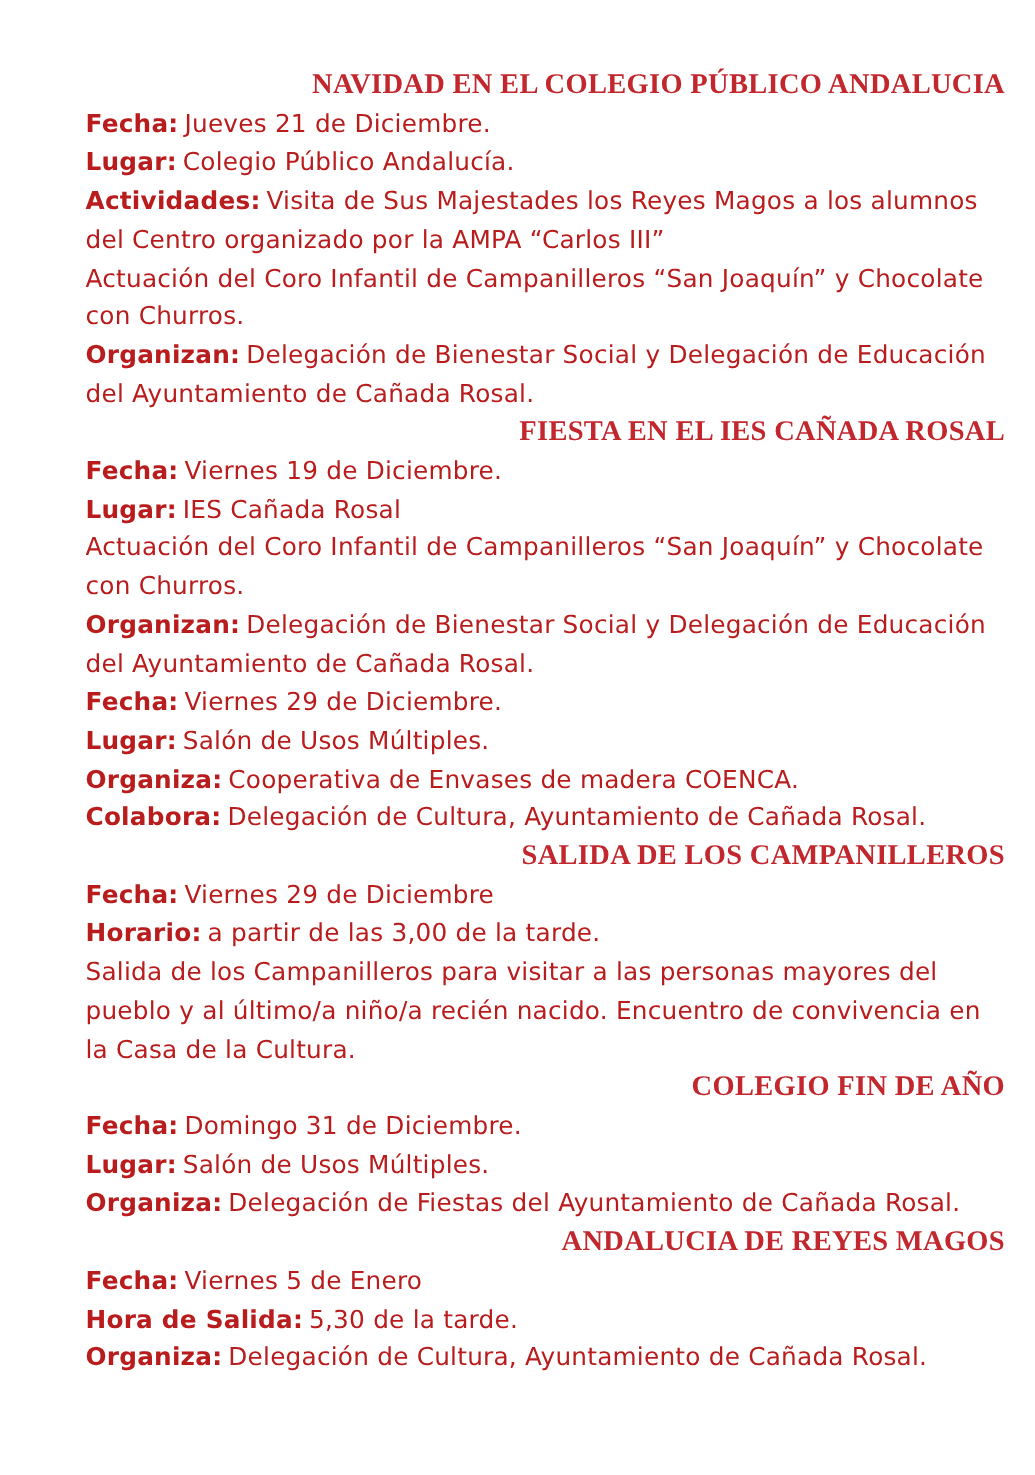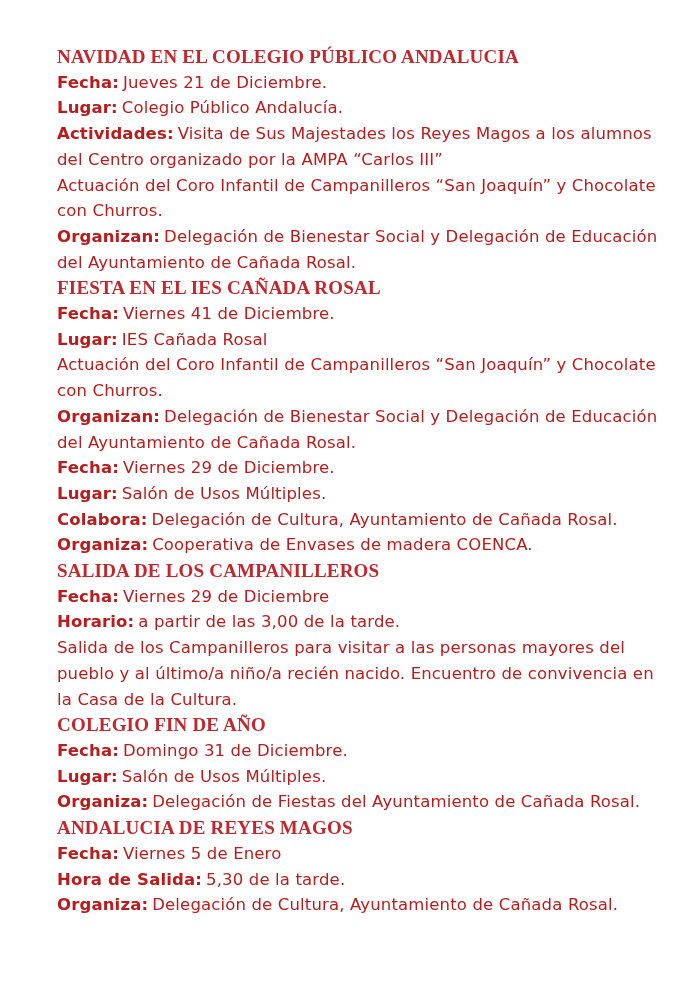--- a/index.html
+++ b/index.html
@@ -18,20 +18,21 @@
     font-family: "DejaVu Sans", sans-serif;
   }
   .event h2 {
     margin: 0;
     font-family: "Liberation Serif", serif;
     font-weight: 700;
     font-size: 19px;
     line-height: 25.7px;
     color: #c1272d;
     letter-spacing: 0.2px;
+    text-align: right;
   }
   .event p {
     margin: 0;
     font-size: 16.5px;
     line-height: 25.7px;
     color: #b91c1c;
     letter-spacing: 0.15px;
   }
   .event p strong {
     font-weight: 700;
@@ -58,45 +59,45 @@
       <span>Actuación del Coro Infantil de Campanilleros “San Joaquín” y Chocolate con Churros.</span>
     </p>
     <p>
       <strong>Organizan:</strong><span>Delegación de Bienestar Social y Delegación de Educación del Ayuntamiento de Cañada Rosal.</span>
     </p>
   </section>
 
   <section class="event">
     <h2>FIESTA EN EL IES CAÑADA ROSAL</h2>
     <p>
-      <strong>Fecha:</strong><span>Viernes 41 de Diciembre.</span>
+      <strong>Fecha:</strong><span>Viernes 19 de Diciembre.</span>
     </p>
     <p>
       <strong>Lugar:</strong><span>IES Cañada Rosal</span>
     </p>
     <p>
       <span>Actuación del Coro Infantil de Campanilleros “San Joaquín” y Chocolate con Churros.</span>
     </p>
     <p>
       <strong>Organizan:</strong><span>Delegación de Bienestar Social y Delegación de Educación del Ayuntamiento de Cañada Rosal.</span>
     </p>
   </section>
 
   <section class="event">
     <p>
       <strong>Fecha:</strong><span>Viernes 29 de Diciembre.</span>
     </p>
     <p>
       <strong>Lugar:</strong><span>Salón de Usos Múltiples.</span>
     </p>
     <p>
-      <strong>Colabora:</strong><span>Delegación de Cultura, Ayuntamiento de Cañada Rosal.</span>
+      <strong>Organiza:</strong><span>Cooperativa de Envases de madera COENCA.</span>
     </p>
     <p>
-      <strong>Organiza:</strong><span>Cooperativa de Envases de madera COENCA.</span>
+      <strong>Colabora:</strong><span>Delegación de Cultura, Ayuntamiento de Cañada Rosal.</span>
     </p>
   </section>
 
   <section class="event">
     <h2>SALIDA DE LOS CAMPANILLEROS</h2>
     <p>
       <strong>Fecha:</strong><span>Viernes 29 de Diciembre</span>
     </p>
     <p>
       <strong>Horario:</strong><span>a partir de las 3,00 de la tarde.</span>

